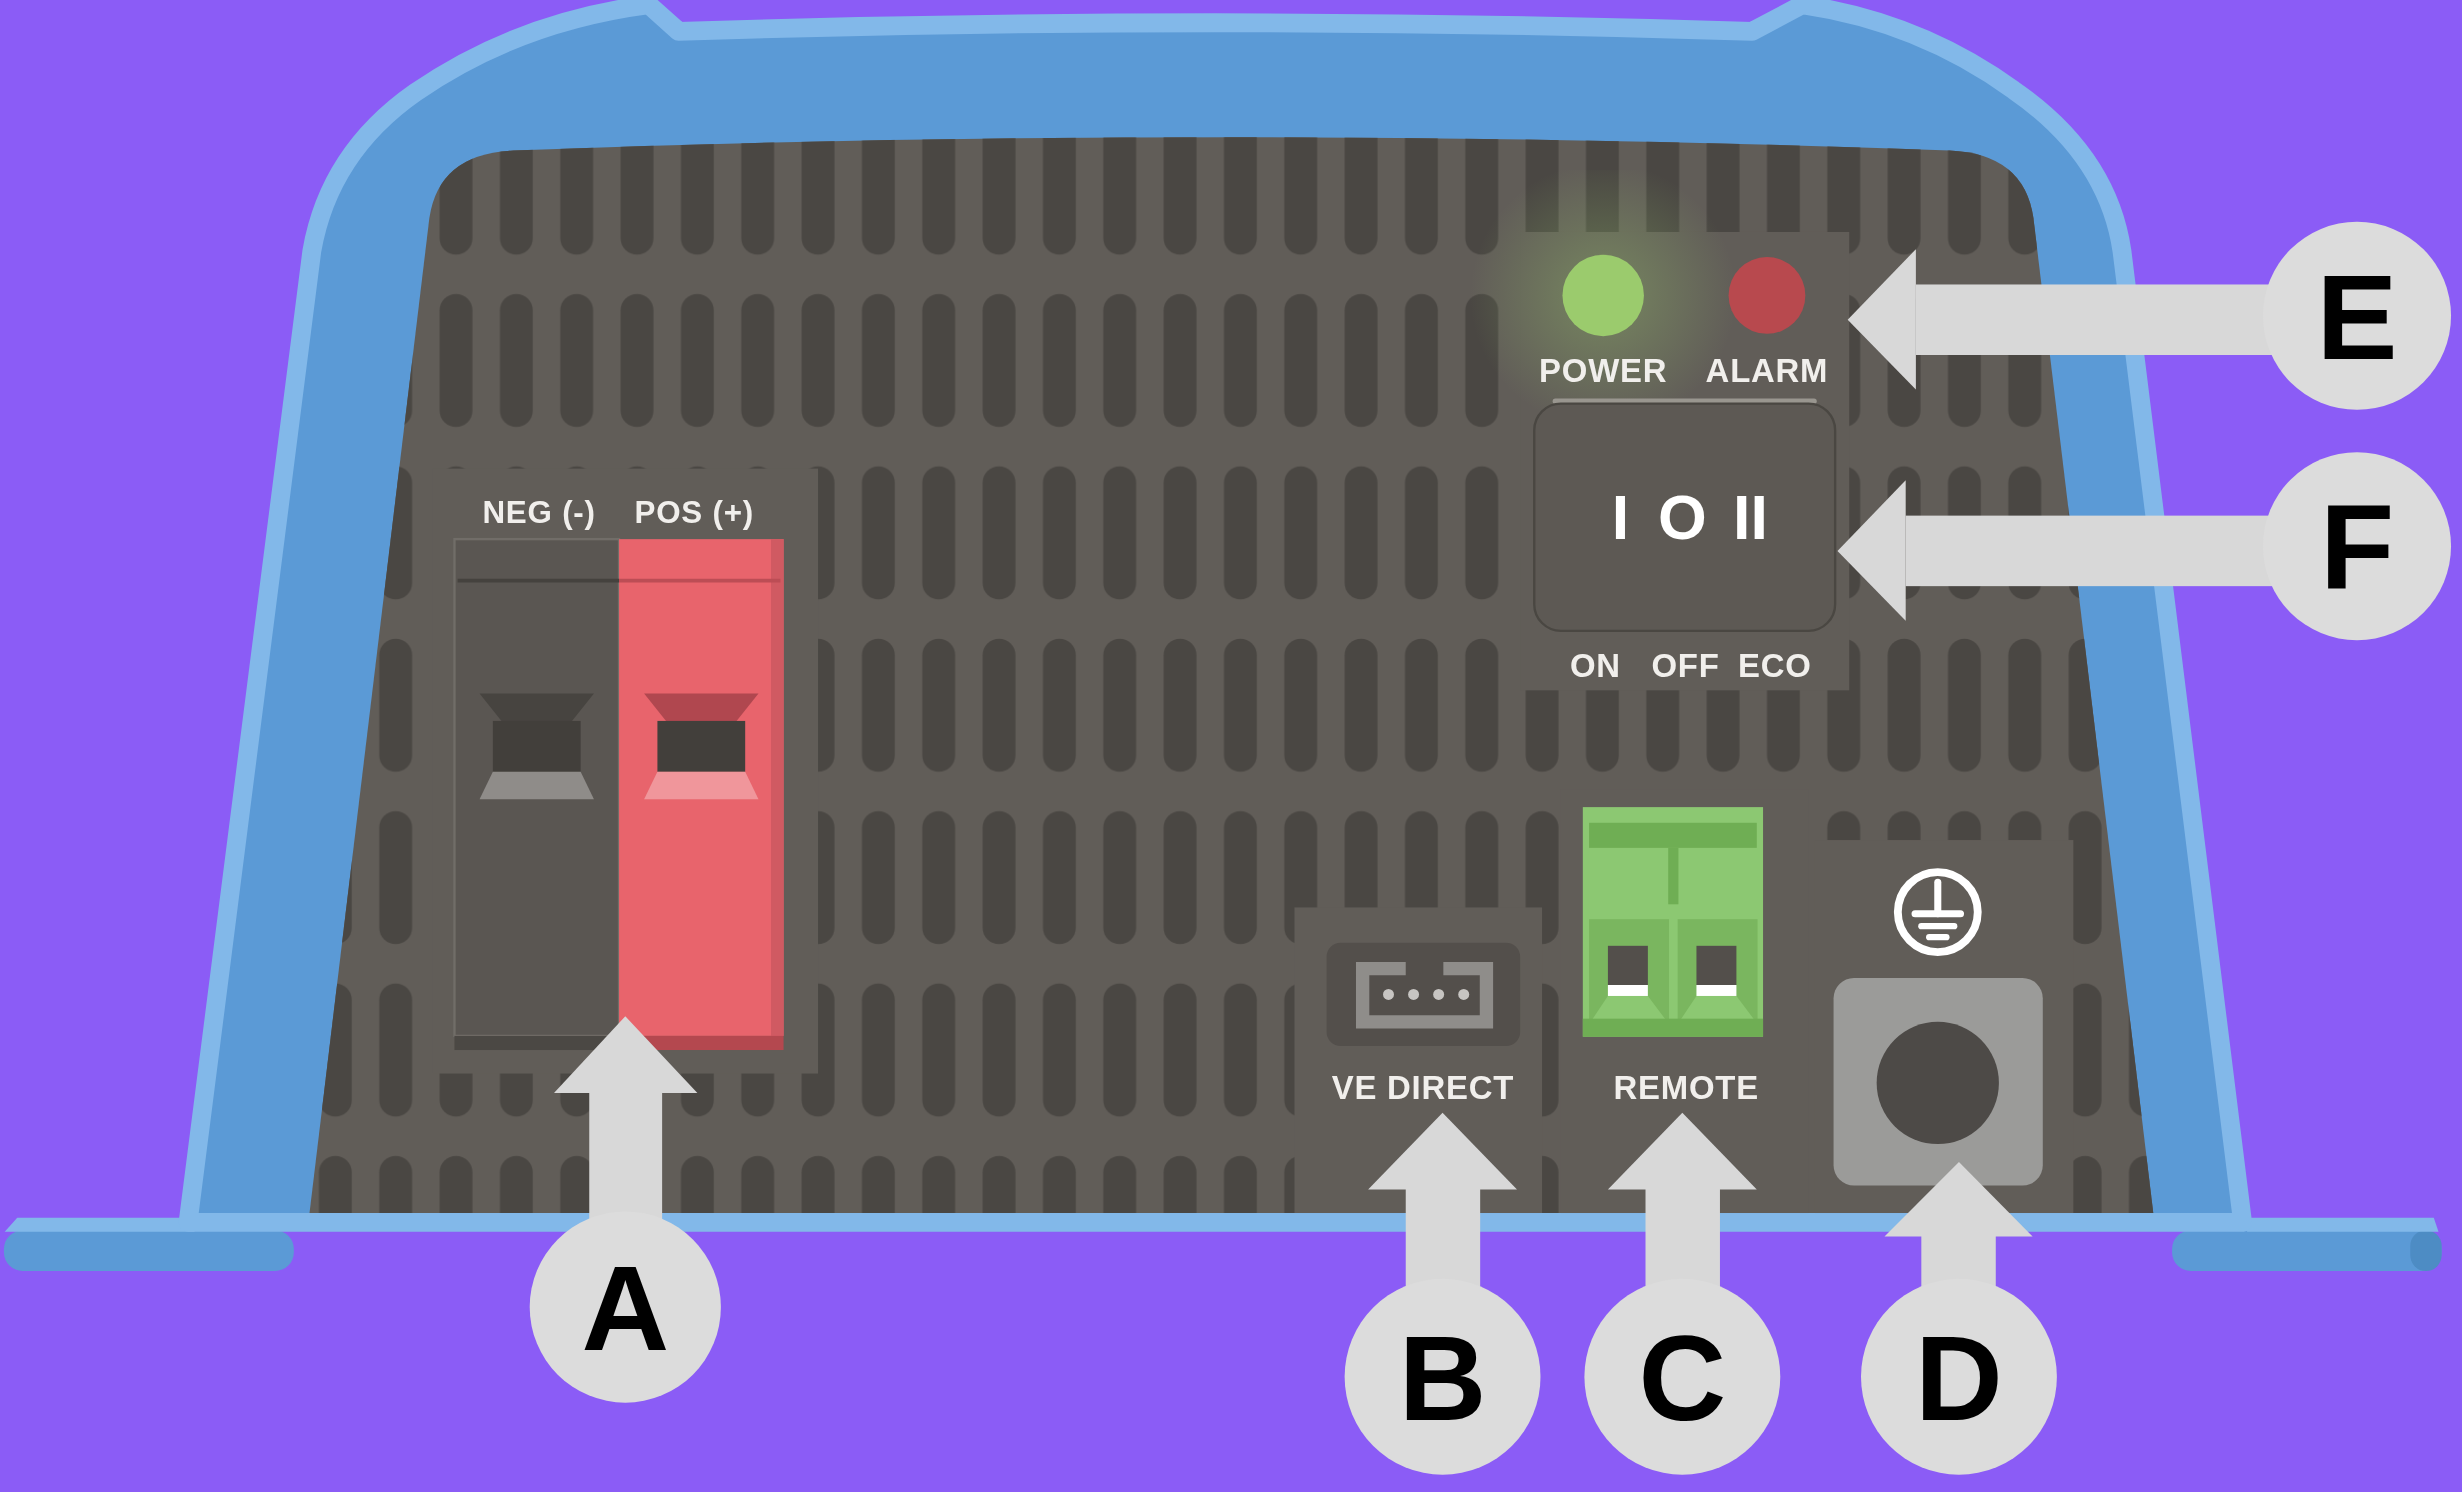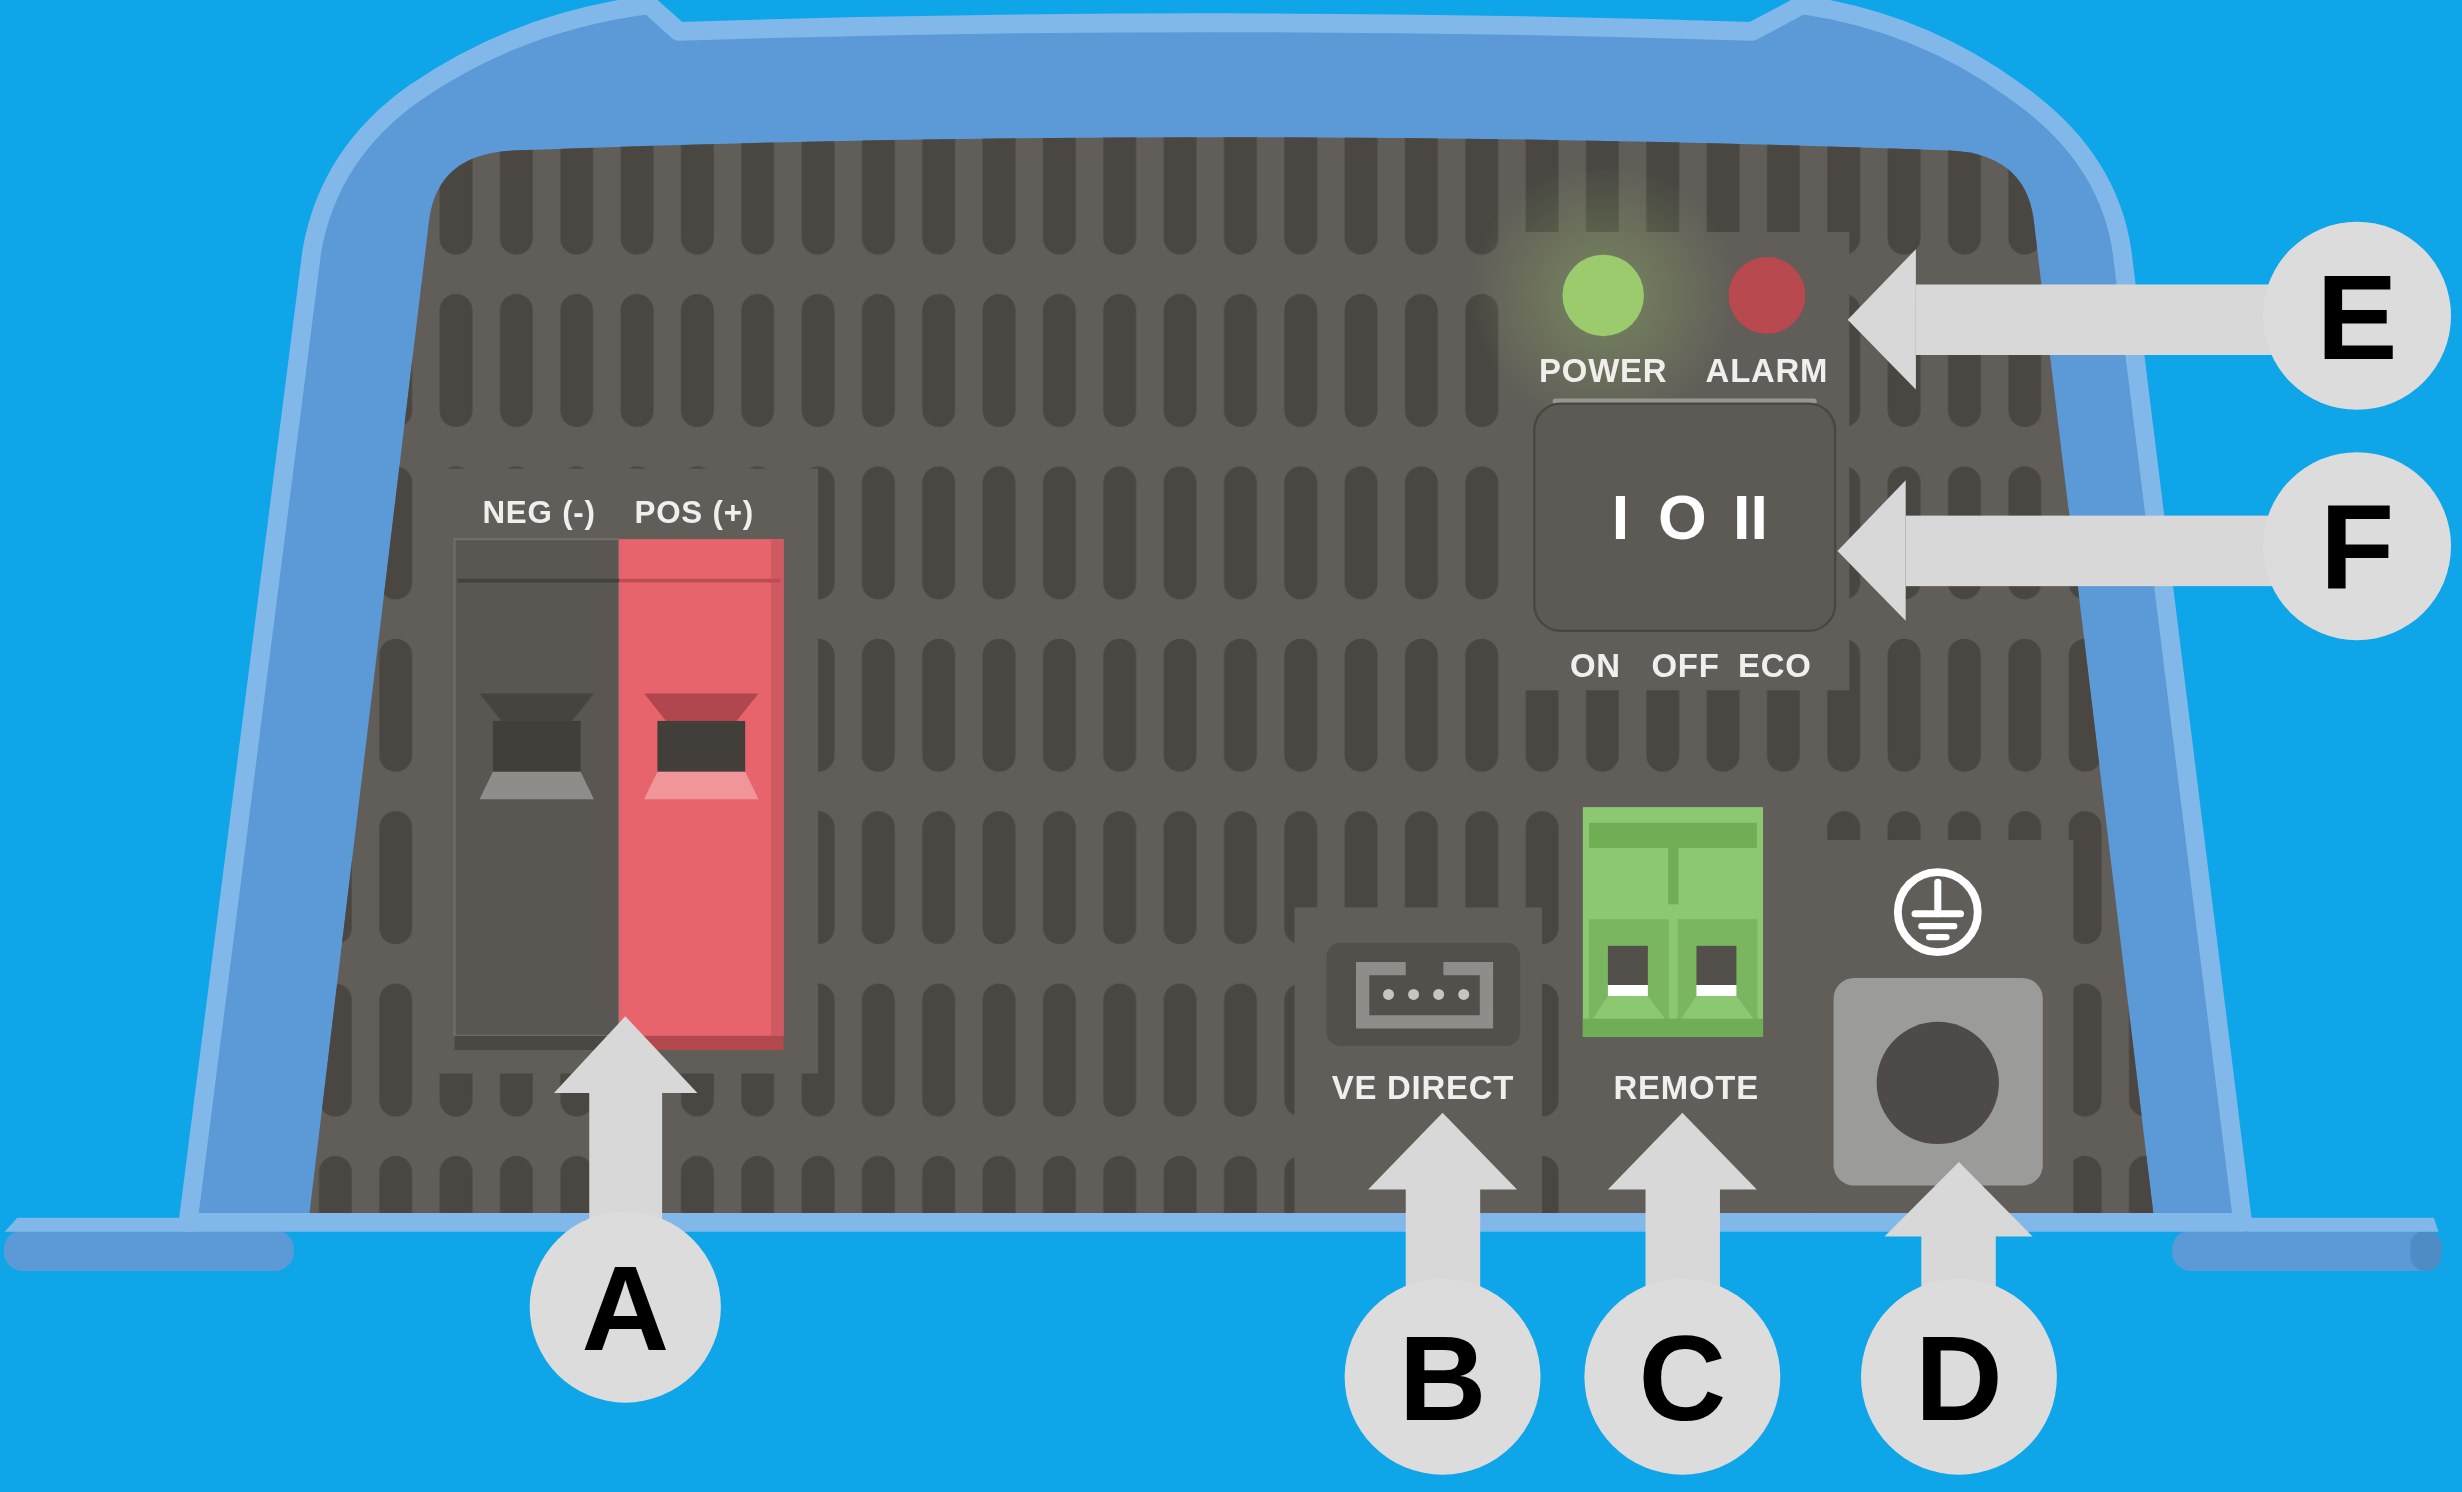--- a/index.html
+++ b/index.html
@@ -1,16 +1,16 @@
 <!DOCTYPE html>
 <html style="font-size:12.5px"><head>
 <meta charset="utf-8">
 <style>
   html,body{margin:0;padding:0;background:#ffffff;}
-  .stage{width:2462px;height:1492px;position:relative;background:#0ea5e9;
+  .stage{width:2462px;height:1492px;position:relative;background:#8b5cf6;
          font-family:"Liberation Sans", sans-serif;}
   svg{display:block;}
   text{font-family:"Liberation Sans", sans-serif;}
   .panel-label{fill:#f1efec;font-size:42px;font-weight:bold;letter-spacing:1px;}
   .small-label{fill:#f1efec;font-size:40px;font-weight:bold;letter-spacing:1px;}
   .switch-symbol{fill:#ffffff;font-size:80px;font-weight:bold;}
   .callout-circle{fill:#dcdcdc;}
   .callout-letter{fill:#000000;font-size:155px;font-weight:bold;}
   .arrow{fill:#d8d8d8;}
   .slot{fill:#4a4743;}

